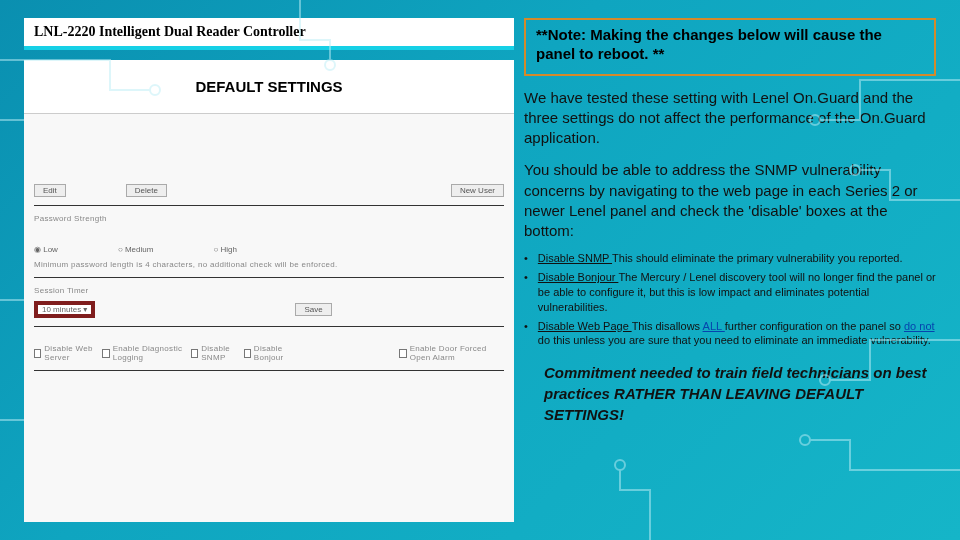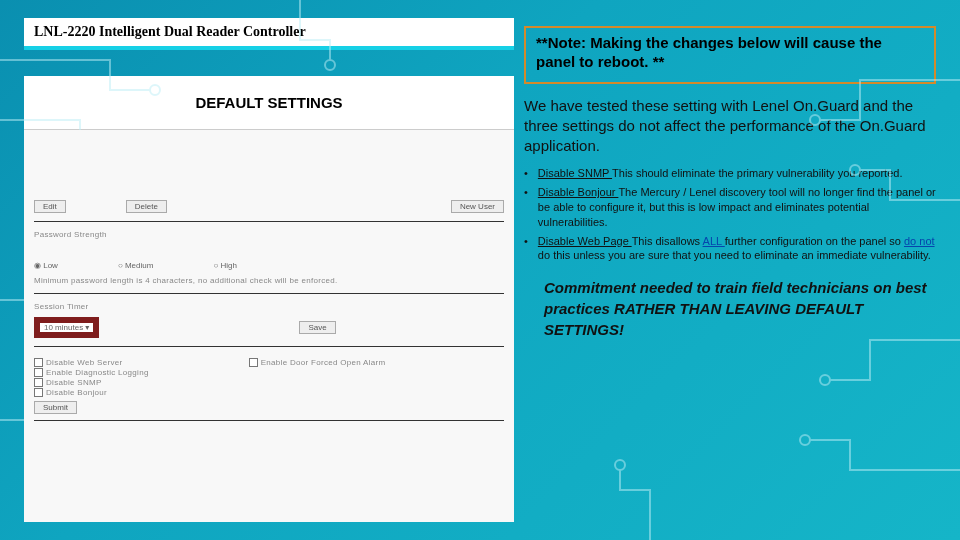--- a/index.html
+++ b/index.html
@@ -15,44 +15,44 @@
   .right-col { flex: 1; display: flex; flex-direction: column; font-size: 11px; color: #111; }
 
   .panel-title-bar {
     background: #fff; border-bottom: 4px solid #16d0e6;
     padding: 6px 10px; font-family: "Times New Roman", serif;
     font-weight: bold; font-size: 14px; color: #000;
   }
   .default-settings-box {
     background: #fff; text-align: center; font-weight: bold;
     font-size: 15px; padding: 18px 0; color: #000;
-    border-bottom: 1px solid #ccc; margin-top: 20px;
+    border-bottom: 1px solid #ccc; margin-top: 4px;
   }
   .settings-img {
     background: #f8f8f8; flex: 1; padding: 8px 10px;
     font-size: 8px; color: #666; filter: blur(0.4px);
     display: flex; flex-direction: column; gap: 6px;
   }
   .btn-row { display: flex; gap: 60px; }
   .blur-btn { background:#eee; border:1px solid #aaa; padding:1px 8px; font-size:8px; color:#555; }
   .blur-btn.right { margin-left:auto; }
   .hr { border-top: 1px solid #333; margin: 2px 0; }
   .radio-row { display:flex; gap:60px; margin-top:16px; }
   .blur-text { color:#888; letter-spacing:0.3px; }
   .session-row{display:flex;align-items:center;gap:200px;}
-  .sel{border:6px solid #7f1d1d;padding:0 4px;background:#fff;}
-  .cb-list{display:flex;flex-direction:column;gap:1px;margin-top:3px;}
+  .sel{border:4px solid #7f1d1d;padding:0 4px;background:#fff;}
+  .cb-list{display:flex;gap:1px;margin-top:9px;}
   .cb-row{display:flex;align-items:center;gap:3px;}
   .cb{width:9px;height:9px;border:1px solid #777;background:#fff;display:inline-block;}
   .cb-split{display:flex;gap:100px;}
 
   .note-box {
     border: 2px solid #d48a2a; padding: 6px 10px 10px;
     font-weight: bold; font-size: 15px; line-height: 1.25; color: #000;
-    margin-bottom: 6px; font-family: Arial, sans-serif; margin-top: 8px;
+    margin-bottom: 6px; font-family: Arial, sans-serif;
   }
   .para { font-size: 15px; line-height: 1.35; margin: 6px 0; }
   .bullet-list { list-style: none; padding: 0; }
   .bullet-list li { display:flex; gap:10px; margin:4px 0; font-size:11px; line-height:1.35; }
   .bullet { flex: 0 0 auto; }
   .u { text-decoration: underline; }
   .link { color: #0645ad; text-decoration: underline; }
   .kick { font-weight: bold; font-size: 15px;
           line-height: 1.4; margin-top: 10px; padding-left: 20px; font-style: italic; }
   .kick em { font-style: italic; }
@@ -132,28 +132,28 @@
               <span class="blur-text">Disable Bonjour</span>
             </div>
         </div>
         <div class="cb-list">
           <div class="cb-row">
               <span class="cb"></span>
               <span class="blur-text">Enable Door Forced Open Alarm</span>
             </div>
         </div>
       </div>
-      <div><span class="blur-btn">Submit</span></div>
       <div class="hr"></div>
     </div>
   </div>
 
   <div class="right-col">
     <div class="note-box">**Note: Making the changes below will cause the panel to reboot. **</div>
     <div class="para">We have tested these setting with Lenel On.Guard and the three settings do not affect the performance of the On.Guard application.</div>
+    <div class="para">You should be able to address the SNMP vulnerability concerns by navigating to the web page in each Series 2 or newer Lenel panel and check the 'disable' boxes at the bottom:</div>
     <ul class="bullet-list">
       <li>
           <span class="bullet">•</span>
           <span><span class="u">Disable SNMP </span><span>This should eliminate the primary vulnerability you reported.</span></span>
         </li>
       <li>
           <span class="bullet">•</span>
           <span><span class="u">Disable Bonjour </span><span>The Mercury / Lenel discovery tool will no longer find the panel or be able to configure it, but this is low impact and eliminates potential vulnerabilities.</span></span>
         </li>
       <li>

